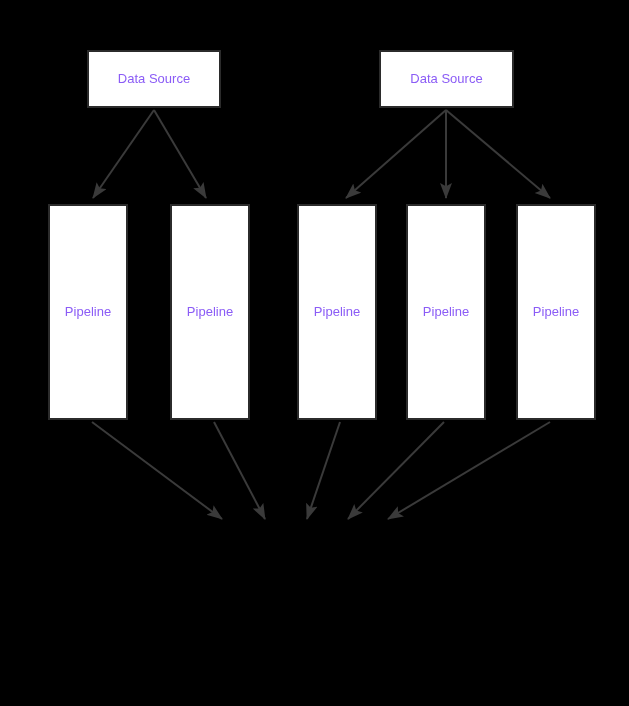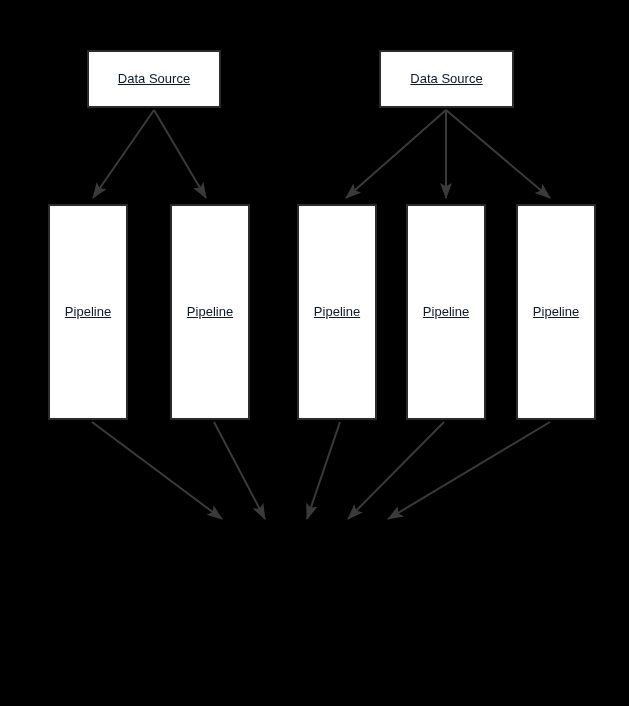--- a/index.html
+++ b/index.html
@@ -33,25 +33,24 @@
     background: #ffffff;
     border: 2px solid #2b2b2b;
     box-sizing: border-box;
     display: flex;
     align-items: center;
     justify-content: center;
     color: #333333;
     text-align: center;
   }
   .node-label {
-    color: #0f172a;
+    color: #8b5cf6;
     line-height: 1.1;
     pointer-events: none;
     white-space: nowrap;
-    text-decoration: underline;
   }
   .datasource {
     font-size: 13px;
   }
   .pipeline {
     font-size: 13px;
     text-align: center;
   }
   .store {
     border-radius: 72px;

